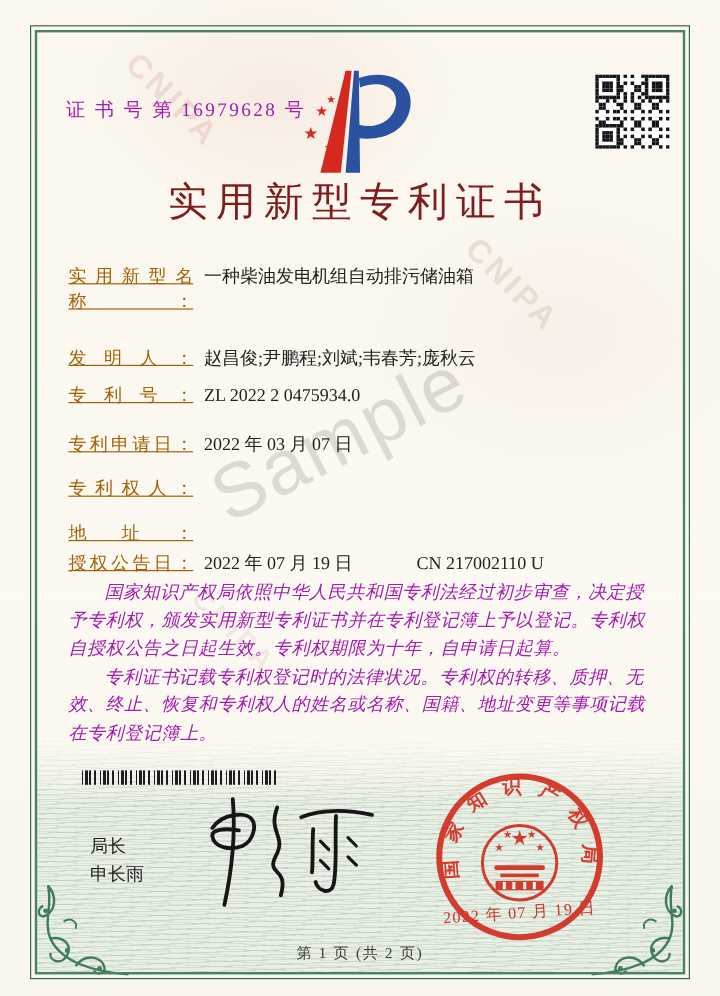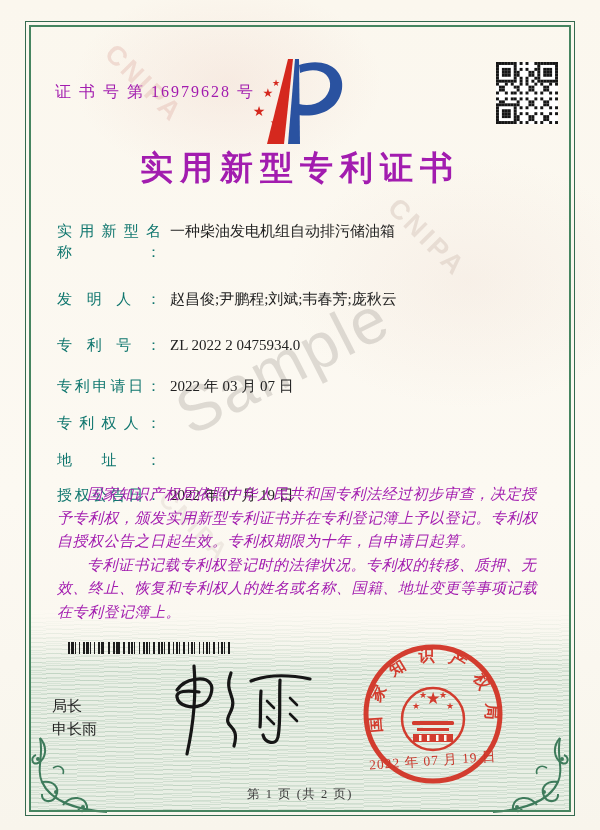--- a/index.html
+++ b/index.html
@@ -36,42 +36,42 @@
   .wm-cnipa1{left:95px;top:68px;font-size:27px;letter-spacing:3px;color:rgba(225,181,170,0.40);transform:rotate(45deg);}
   .wm-cnipa2{left:378px;top:222px;font-size:27px;letter-spacing:3px;color:rgba(214,196,186,0.48);transform:rotate(45deg);}
   .wm-cnipa3{left:150px;top:512px;font-size:24px;letter-spacing:3px;color:rgba(216,202,194,0.35);transform:rotate(45deg);}
   .wm-sample{left:168px;top:328px;font-size:64px;font-weight:normal;letter-spacing:2px;
     color:rgba(158,152,146,0.32);transform:rotate(-27deg);}
   
   .cert-no{position:absolute;left:55px;top:82px;z-index:2;font-size:16px;letter-spacing:2px;color:#a21caf;}
   .logo{position:absolute;left:232px;top:56px;width:118px;height:92px;z-index:2;}
   .qr{position:absolute;left:496px;top:62px;width:62px;height:62px;z-index:2;background:#fff;}
   .title{position:absolute;left:0;right:0;top:146px;z-index:2;text-align:center;
-    font-size:33px;font-weight:bold;letter-spacing:7px;color:#a21caf;}
+    font-size:33px;font-weight:normal;letter-spacing:7px;color:#7f1d1d;}
   
   .fields{position:absolute;left:57px;top:221px;width:492px;z-index:2;font-size:15px;line-height:21px;}
   .field-row{display:flex;align-items:flex-start;}
-  .r2{margin-top:26px}.r3{margin-top:25px}.r4{margin-top:20px}.r5{margin-top:16px}.r6{margin-top:16px}.r7{margin-top:14px}
-  .flabel{display:inline-block;width:104px;flex:none;text-align:justify;text-align-last:justify;color:#0f766e;}
+  .r2{margin-top:26px}.r3{margin-top:10px}.r4{margin-top:20px}.r5{margin-top:16px}.r6{margin-top:16px}.r7{margin-top:4px}
+  .flabel{display:inline-block;width:104px;flex:none;text-align:justify;text-align-last:justify;color:#a16207;text-decoration:underline;}
   .fvalue{display:inline-block;margin-left:9px;color:#222;}
   .addr-value{width:392px;}
   .grant-date-value{width:168px;flex:none;}
   
   .body-text{position:absolute;left:57px;top:483px;width:490px;z-index:2;
     font-size:15px;line-height:23.5px;font-style:italic;letter-spacing:0.5px;color:#a21caf;}
   .body-text p{margin:0;text-indent:2em;}
   
   .barcode{position:absolute;left:68px;top:642px;width:165px;height:12px;z-index:2;
     background:repeating-linear-gradient(90deg,
       #1d1d1d 0 1.5px, rgba(0,0,0,0) 1.5px 3px,
       #1d1d1d 3px 5.5px, rgba(0,0,0,0) 5.5px 6.5px,
       #1d1d1d 6.5px 7.5px, rgba(0,0,0,0) 7.5px 10.5px,
       #1d1d1d 10.5px 12px, rgba(0,0,0,0) 12px 15px);}
   
-  .officer{position:absolute;left:52px;top:694px;z-index:2;
+  .officer{position:absolute;left:75px;top:694px;z-index:2;
     font-family:"Liberation Sans","DejaVu Sans",sans-serif;font-size:15px;color:#1f1f1f;}
   .officer div{line-height:23px;}
   .signature{position:absolute;left:163px;top:660px;width:158px;height:102px;z-index:2;}
   
   .seal{position:absolute;left:360px;top:641px;width:146px;height:152px;z-index:4;opacity:0.93;}
   
   .flourish{position:absolute;width:80px;height:88px;z-index:2;}
   .flourish-left{left:29px;bottom:16px;}
   .flourish-right{right:29px;bottom:16px;transform:scaleX(-1);}
   
@@ -332,20 +332,21 @@
     </div>
     <div class="field-row r5">
       <span class="flabel">专利权人：</span>
     </div>
     <div class="field-row r6">
       <span class="flabel">地址：</span>
     </div>
     <div class="field-row r7">
       <span class="flabel">授权公告日：</span>
       <span class="fvalue grant-date-value">2022 年 07 月 19 日</span>
+      <span class="fvalue">CN 217002110 U</span>
     </div>
   </div>
 
   <div class="body-text">
     <p>国家知识产权局依照中华人民共和国专利法经过初步审查，决定授予专利权，颁发实用新型专利证书并在专利登记簿上予以登记。专利权自授权公告之日起生效。专利权期限为十年，自申请日起算。</p>
     <p>专利证书记载专利权登记时的法律状况。专利权的转移、质押、无效、终止、恢复和专利权人的姓名或名称、国籍、地址变更等事项记载在专利登记簿上。</p>
   </div>
 
   <div class="barcode"></div>
 

